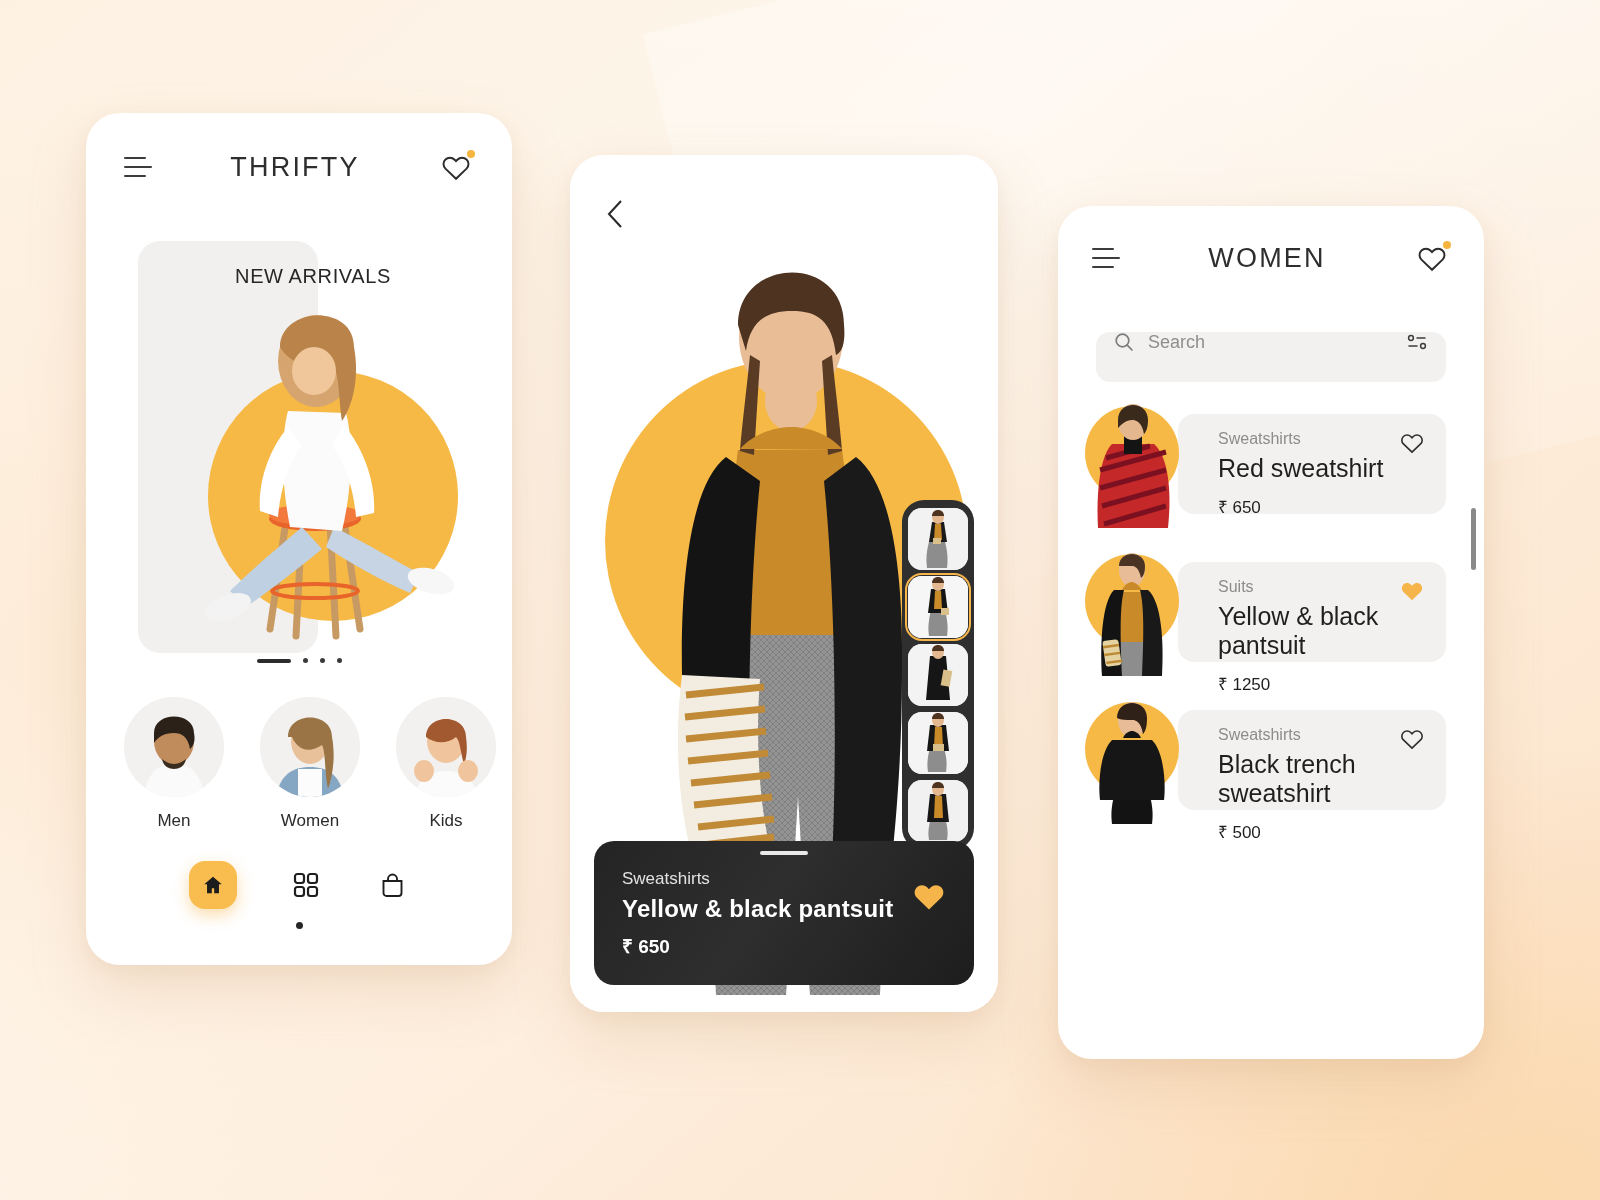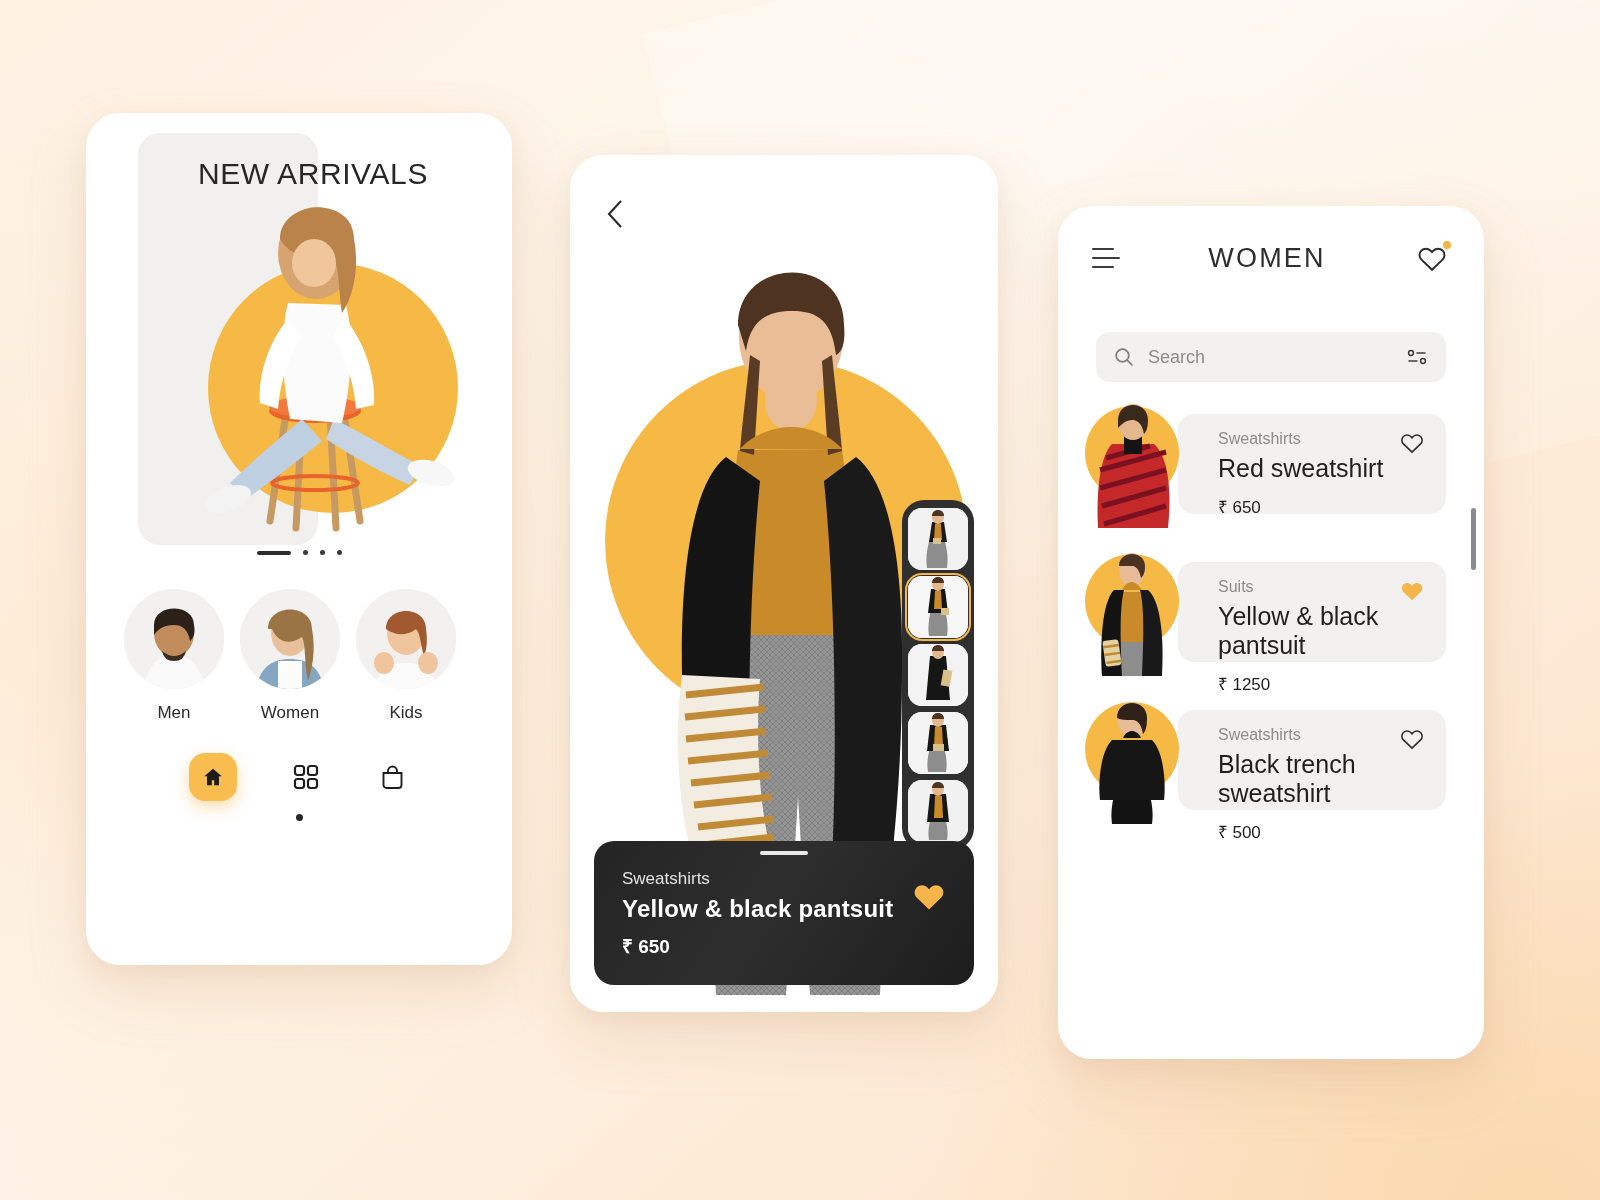--- a/index.html
+++ b/index.html
@@ -29,29 +29,29 @@
   .hamburger i { display: block; height: 2px; background: #3C3C3C; border-radius: 2px; }
   .hamburger i:nth-child(1) { width: 22px; }
   .hamburger i:nth-child(2) { width: 28px; }
   .hamburger i:nth-child(3) { width: 22px; }
   .brand-title { flex: 1; text-align: center; font-size: 27px; letter-spacing: 2.2px; color: #2E2E2E; font-weight: 400; }
   .fav-wrap { position: relative; width: 36px; height: 34px; display:flex; align-items:center; justify-content:center; }
   .dot-badge { position: absolute; right: -1px; top: 0px; width: 8px; height: 8px; border-radius: 50%; background: #F5B53F; }
 
   .hero { position: relative; height: 415px; margin-top: 8px; }
   .hero-card { position: absolute; left: 52px; top: 12px; width: 180px; height: 412px; background: #F1F0EE; border-radius: 22px; }
-  .hero-title { position: absolute; left: 0; right: 0; top: 36px; text-align: center; font-size: 30px; letter-spacing: 0.6px; color: #272727; padding-left: 28px; }
+  .hero-title { position: absolute; left: 0; right: 0; top: 36px; text-align: center; font-size: 20px; letter-spacing: 0.6px; color: #272727; padding-left: 28px; }
   .hero-circle { position: absolute; left: 122px; top: 142px; width: 250px; height: 250px; border-radius: 50%; background: #F6B945; }
   .hero-art { position: absolute; left: 98px; top: 62px; width: 290px; height: 350px; }
 
   .pager { display: flex; gap: 12px; align-items: center; justify-content: center; margin-top: 14px; }
   .pager .bar { width: 34px; height: 4px; border-radius: 3px; background: #2C2C2C; }
   .pager .pd { width: 5px; height: 5px; border-radius: 50%; background: #3A3A3A; }
 
-  .cats { display: flex; gap: 16px; padding: 34px 0 0 38px; }
+  .cats { display: flex; gap: 36px; padding: 34px 0 0 38px; }
   .cat { width: 100px; flex: 0 0 auto; text-align: center; }
   .cat-av { width: 100px; height: 100px; border-radius: 50%; background: #F2F1EF; overflow: hidden; position: relative; }
   .cat-label { margin-top: 14px; font-size: 17px; color: #2B2B2B; }
 
   .tabbar { display: flex; align-items: center; gap: 52px; justify-content: center; margin-top: 30px; }
   .tab-ico { width: 34px; height: 34px; display: flex; align-items: center; justify-content: center; }
   .tab-active { width: 48px; height: 48px; border-radius: 16px; background: #F8BC4F; display: flex; align-items: center; justify-content: center; box-shadow: 0 6px 16px rgba(246,180,70,0.45); }
   .home-dot { width: 7px; height: 7px; border-radius: 50%; background: #262626; margin: 13px auto 0; }
 
   
@@ -73,21 +73,21 @@
   .dc-heart { position: absolute; right: 28px; top: 40px; }
 
   
   #phone-list { left: 1058px; top: 206px; width: 426px; height: 853px; }
   .p3-header { height: 104px; display: flex; align-items: center; padding: 0 34px; }
   .cat-tabs { display: flex; gap: 36px; padding: 8px 38px 0; font-size: 19px; color: #3B3B3B; overflow: hidden; }
   .cat-tab { position: relative; padding-bottom: 12px; white-space: nowrap; cursor: pointer; }
   .cat-tab.active { font-weight: bold; color: #1E1E1E; }
   .cat-tab.active::after { content: ""; position: absolute; left: 0; right: 2px; bottom: 0; height: 3px; border-radius: 2px; background: #F2B33E; }
 
-  .searchbar { margin: 22px 38px 0; height: 50px; background: #F2F1EF; border-radius: 14px; display: flex; align-items: center; padding: 0 18px; gap: 14px; }
+  .searchbar { margin: 22px 38px 0; height: 50px; background: #F2F1EF; border-radius: 14px; display: flex; align-items: flex-start; padding: 0 18px; gap: 14px; }
   .search-input { flex: 1; border: 0; outline: 0; background: transparent; font-size: 18px; color: #5A5A5A; font-family: "Liberation Sans", sans-serif; }
   .search-input::placeholder { color: #8E8E8E; }
 
   .plist { padding: 18px 38px 0 24px; display: flex; flex-direction: column; gap: 20px; }
   .pitem { position: relative; height: 128px; }
   .pcard { position: absolute; left: 96px; right: 0; top: 14px; bottom: 14px; background: #F2F1EF; border-radius: 16px; padding: 16px 22px 0 40px; }
   .pavatar { position: absolute; left: 0; top: 0; width: 100px; height: 128px; }
   .pavatar .circ { position: absolute; left: 3px; top: 6px; width: 94px; height: 94px; border-radius: 50%; background: #F6B945; }
   .p-cat { font-size: 16px; color: #8C8C8C; }
   .p-name { font-size: 25px; color: #1F1F1F; margin-top: 6px; }
@@ -96,20 +96,34 @@
 
   .scrollbar { position: absolute; left: 1471px; top: 508px; width: 5px; height: 62px; border-radius: 3px; background: #8A8A8A; }
 </style>
 </head>
 <body>
 
 <div class="bg-sheen"></div>
 
 <div class="phone" id="phone-home">
 
+  <div class="p1-header">
+    <div class="hamburger">
+        <i></i>
+        <i></i>
+        <i></i>
+      </div>
+    <div class="brand-title">THRIFTY</div>
+    <div class="fav-wrap">
+      <svg width="30" height="27" viewBox="0 0 24 22">
+        <path d="M12 20.2 3.4 11.9C1.3 9.9 1.3 6.5 3.4 4.5c2-2 5.3-2 7.3 0l1.3 1.3 1.3-1.3c2-2 5.3-2 7.3 0 2.1 2 2.1 5.4 0 7.4L12 20.2z" fill="none" stroke="#2D2D2D" stroke-width="1.6"></path>
+      </svg>
+      <span class="dot-badge"></span>
+    </div>
+  </div>
 
   <div class="hero">
     <div class="hero-card"></div>
     <div class="hero-title">NEW ARRIVALS</div>
     <div class="hero-circle"></div>
     <svg class="hero-art" viewBox="0 0 290 350">
 
       <g stroke="#C79A63" stroke-width="7" fill="none" stroke-linecap="round">
         <line x1="102" y1="230" x2="86" y2="338"></line>
           <line x1="160" y1="230" x2="176" y2="338"></line>

